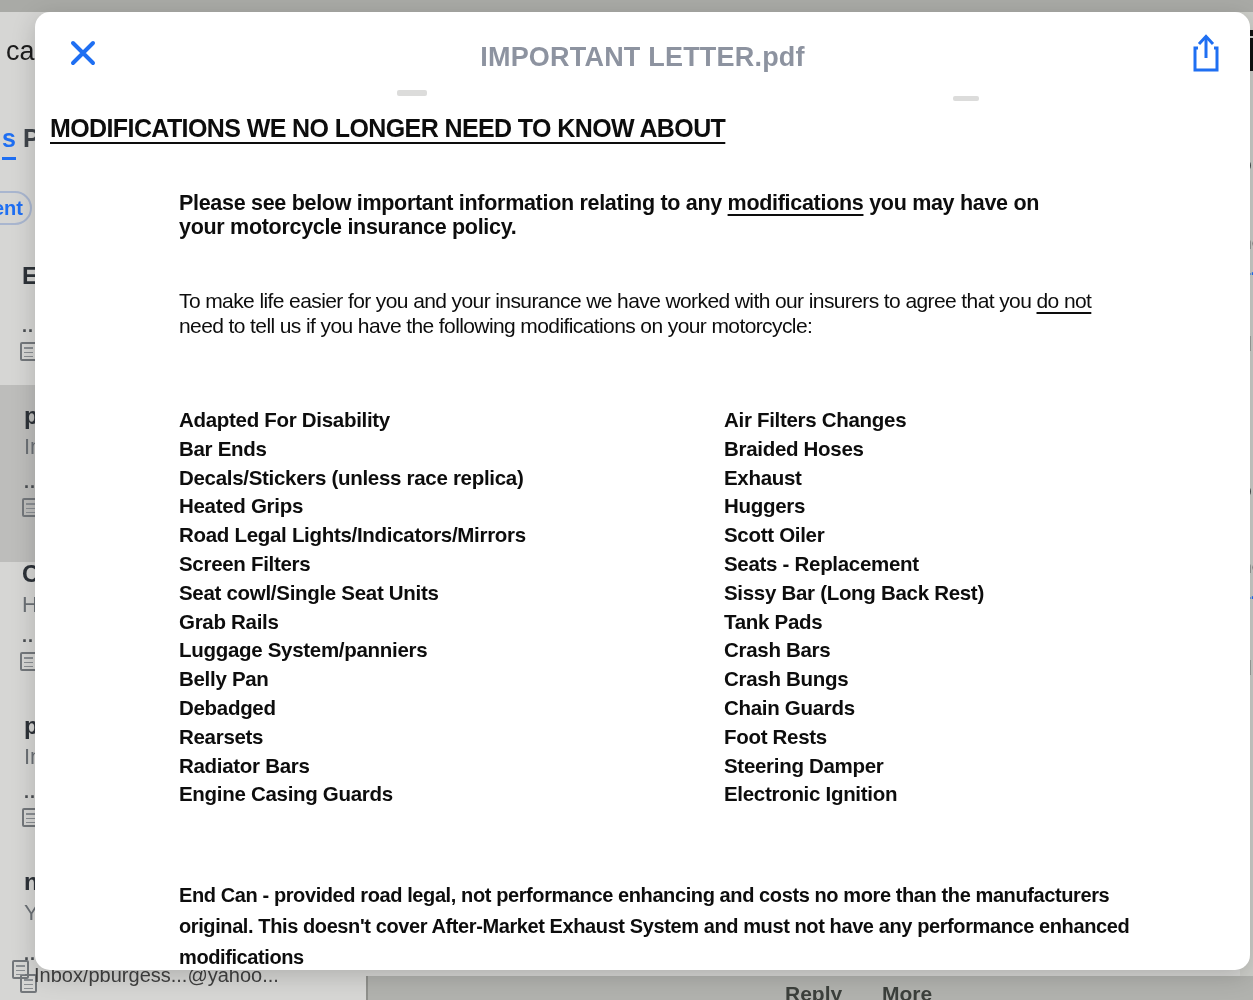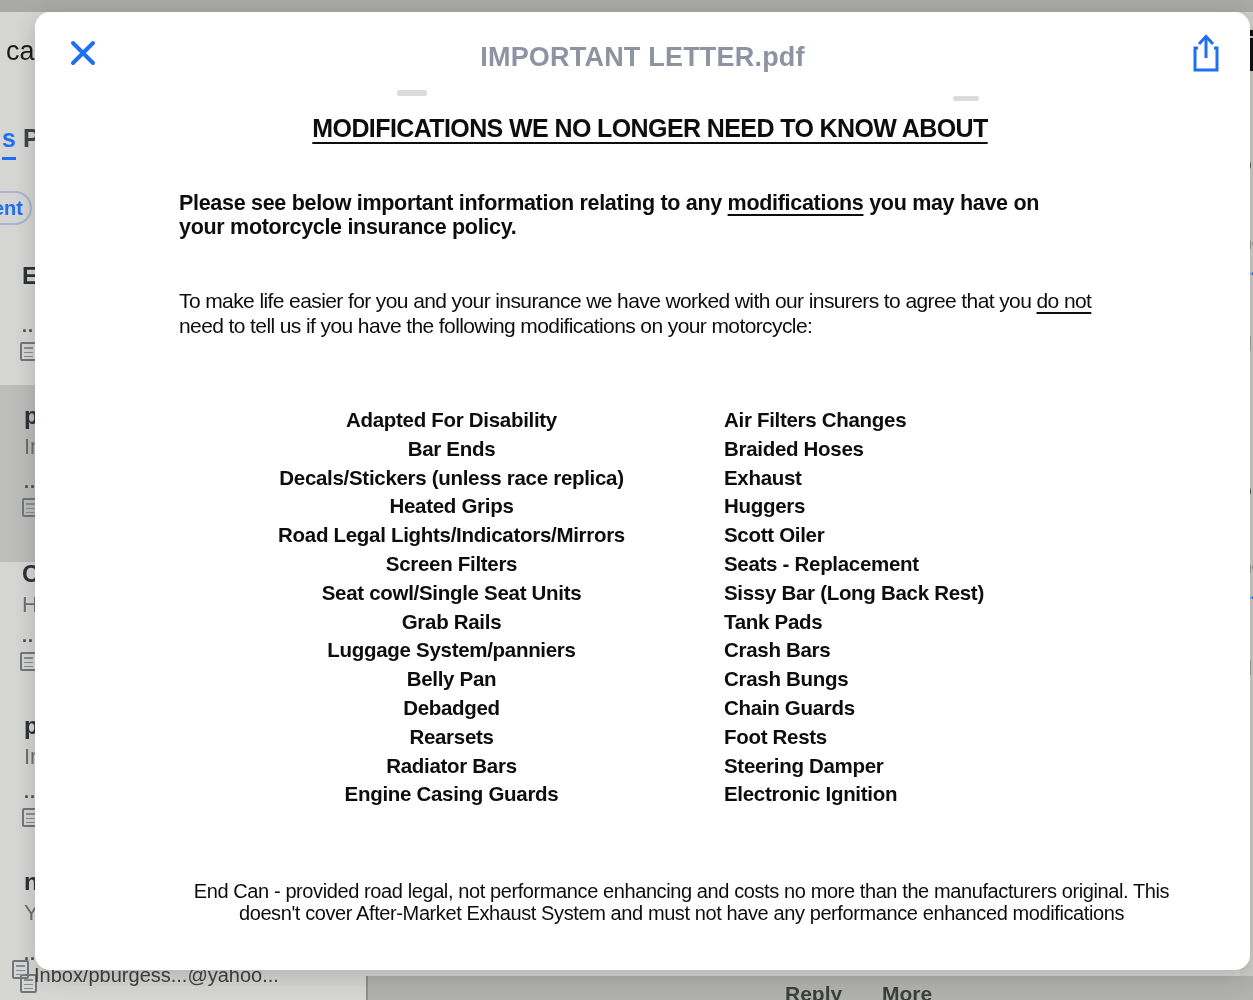--- a/index.html
+++ b/index.html
@@ -45,31 +45,31 @@
     box-shadow:0 6px 24px rgba(0,0,0,0.18);overflow:hidden;padding-left:10px;
   }
   .close-btn{position:absolute;left:28px;top:22px;width:40px;height:40px;background:none;border:none;cursor:pointer;padding:0;}
   .modal-title{position:absolute;left:0;top:30px;width:100%;text-align:center;
     font-size:27px;font-weight:700;color:#8d93a0;letter-spacing:0.2px;}
   .share-btn{position:absolute;right:22px;top:18px;width:44px;height:48px;background:none;border:none;cursor:pointer;padding:0;}
 
   
   .doc{position:absolute;left:0;top:0;width:100%;color:#0d0d0d;letter-spacing:-0.3px;}
   .smudge{position:absolute;background:#9a9a98;opacity:0.35;border-radius:2px;}
-  .doc-heading{margin:102px 0 0 15px;text-align:center;font-size:25px;font-weight:700;white-space:nowrap;
+  .doc-heading{margin:102px 0 0 15px;text-align:left;font-size:25px;font-weight:700;white-space:nowrap;
     text-decoration:underline;text-underline-offset:5px;text-decoration-thickness:2px;letter-spacing:-0.6px;}
   .para1{margin:48px 0 0 144px;max-width:910px;font-size:21.5px;font-weight:700;line-height:24px;}
   .para1 .u{text-decoration:underline;text-underline-offset:4px;}
   .para2{margin:49px 0 0 144px;max-width:955px;font-size:21px;font-weight:400;line-height:25px;letter-spacing:-0.6px;}
   .para2 .emph{font-weight:400;text-decoration:underline;text-underline-offset:4px;}
   .cols{display:flex;margin:68px 0 0 144px;}
-  .col-left{width:545px;text-align:center;}
+  .col-left{width:545px;}
   .col-right{width:480px;}
   .mod-item{font-size:20.5px;font-weight:700;line-height:28.8px;white-space:nowrap;}
-  .footer-note{margin:71px 0 0 144px;max-width:1005px;font-size:20px;font-weight:400;line-height:22px;letter-spacing:-0.4px;text-align:center;}
+  .footer-note{margin:71px 0 0 144px;max-width:1005px;font-size:20px;font-weight:700;line-height:31px;letter-spacing:-0.4px;}
 </style>
 </head>
 <body>
 
 <div class="abs topband"></div>
 <div class="abs rightstrip"></div>
 
 <span class="abs car-text">car</span>
 
 <div class="abs trash-part1"></div>

